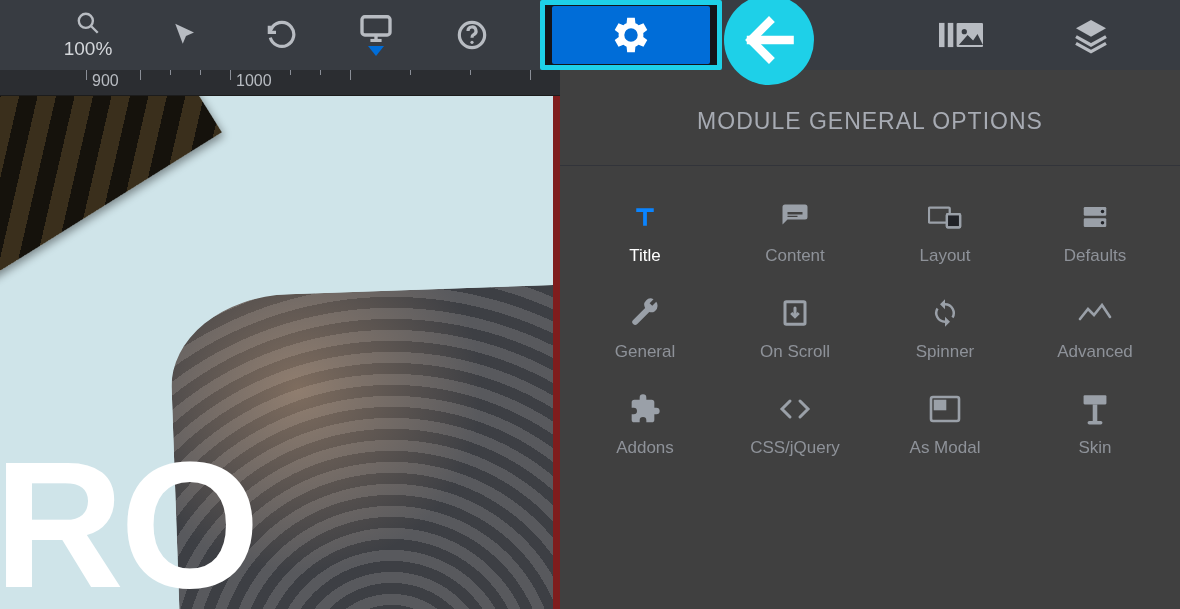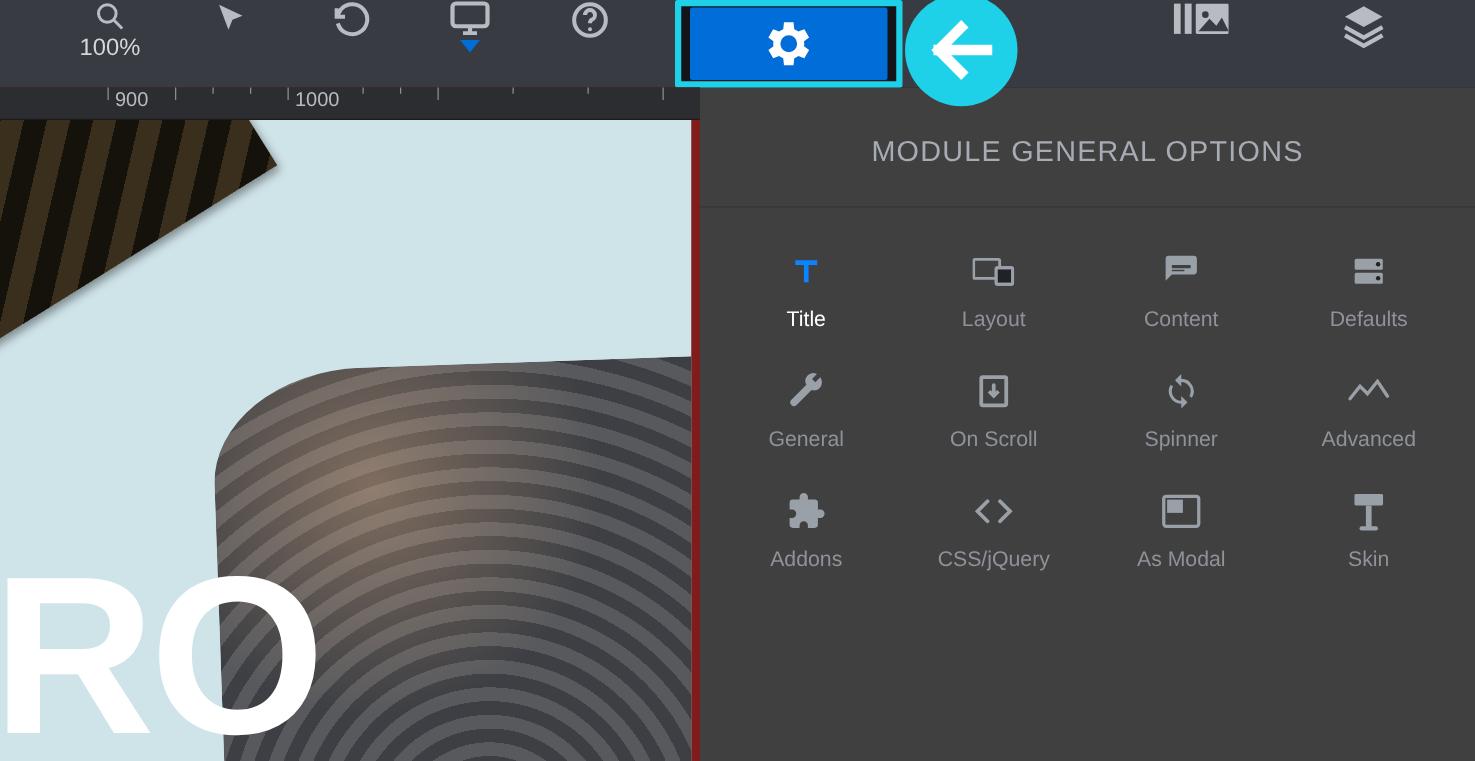--- a/index.html
+++ b/index.html
@@ -10,20 +10,21 @@
     height: 70px;
     background: #383c42;
     display: flex;
     align-items: center;
     position: relative;
   }
   .tb-item {
     display: flex;
     flex-direction: column;
     align-items: center;
+    justify-content: center;
     color: #b8bcc2;
     width: 96px;
     height: 70px;
   }
   .tb-item svg { display: block; }
   .zoom-label { font-size: 19px; color: #d4d7db; margin-top: 2px; }
   .device-tri {
     width: 0; height: 0;
     border-left: 8px solid transparent;
     border-right: 8px solid transparent;
@@ -298,36 +299,36 @@
         <div class="ico">
           <svg width="30" height="30" viewBox="0 0 24 24" fill="currentColor">
               <path d="M5 5v3h5.5v11h3V8H19V5H5z"></path>
             </svg>
         </div>
         <span class="opt-label">Title</span>
       </div>
 
       <div class="opt">
         <div class="ico">
+          <svg width="30" height="30" viewBox="0 0 24 24" fill="currentColor">
+              <path d="M20 2H4a2 2 0 0 0-2 2v14l4-4h14a2 2 0 0 0 2-2V4a2 2 0 0 0-2-2zM6 8h12v2H6V8zm8 4H6v-1h8v1z"></path>
+            </svg>
+        </div>
+        <span class="opt-label">Content</span>
+      </div>
+
+      <div class="opt">
+        <div class="ico">
           <svg width="36" height="26" viewBox="0 0 36 26" fill="none" stroke="currentColor" stroke-width="2.4">
               <rect x="1" y="3" width="22" height="16" rx="1"></rect>
               <rect x="20" y="10" width="14" height="14" rx="1" fill="#202227"></rect>
               <rect x="20" y="10" width="14" height="14" rx="1"></rect>
             </svg>
         </div>
         <span class="opt-label">Layout</span>
-      </div>
-
-      <div class="opt">
-        <div class="ico">
-          <svg width="30" height="30" viewBox="0 0 24 24" fill="currentColor">
-              <path d="M20 2H4a2 2 0 0 0-2 2v14l4-4h14a2 2 0 0 0 2-2V4a2 2 0 0 0-2-2zM6 8h12v2H6V8zm8 4H6v-1h8v1z"></path>
-            </svg>
-        </div>
-        <span class="opt-label">Content</span>
       </div>
 
       <div class="opt">
         <div class="ico">
           <svg width="30" height="30" viewBox="0 0 24 24" fill="currentColor">
               <rect x="3" y="4" width="18" height="7" rx="1"></rect>
               <circle cx="18" cy="7.5" r="1.4" fill="#202227"></circle>
               <rect x="3" y="13" width="18" height="7" rx="1"></rect>
               <circle cx="18" cy="16.5" r="1.4" fill="#202227"></circle>
             </svg>

